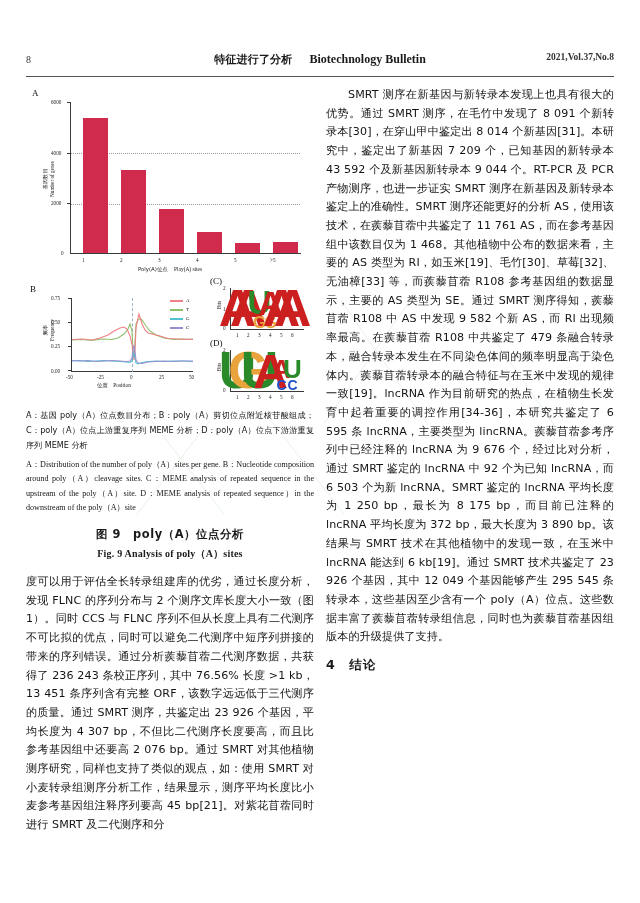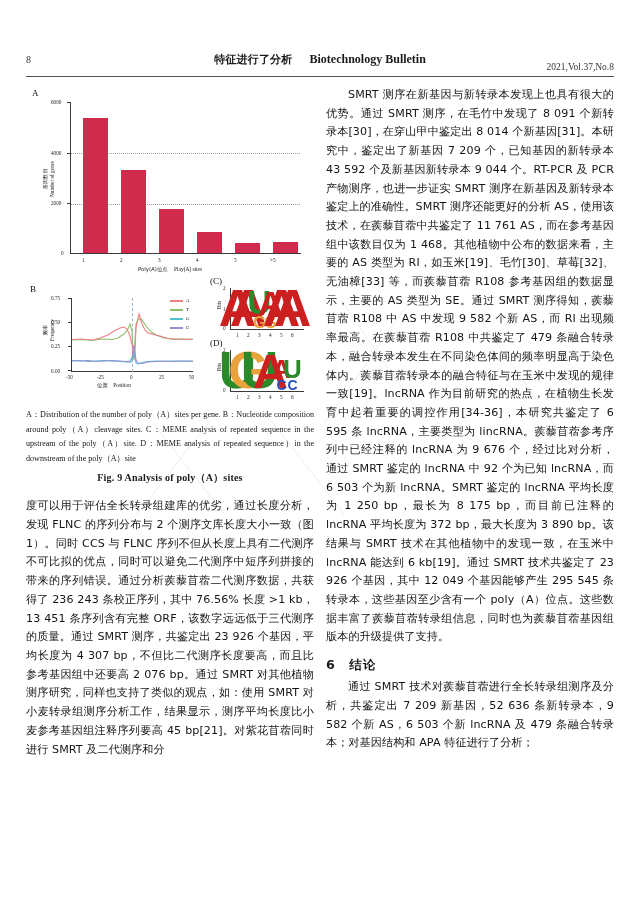--- a/index.html
+++ b/index.html
@@ -57,23 +57,24 @@
   }
   .header-en {
     font-family: "Liberation Serif", serif;
     font-weight: bold;
     font-size: 12px;
     margin-left: 17px;
   }
   .header-right {
     position: absolute;
     right: 0;
-    top: 12px;
+    top: 2px;
     font-size: 9.5px;
     color: #333;
+    font-weight: bold;
   }
   .header-rule {
     position: absolute;
     left: 26px;
     top: 76px;
     width: 588px;
     height: 0;
     border-top: 1.6px solid #555;
   }
 
@@ -496,26 +497,27 @@
           <div class="tick-text" style="left:34px; top:56px;">1</div>
           <div class="tick-text" style="left:45px; top:56px;">2</div>
           <div class="tick-text" style="left:56px; top:56px;">3</div>
           <div class="tick-text" style="left:67px; top:56px;">4</div>
           <div class="tick-text" style="left:78px; top:56px;">5</div>
           <div class="tick-text" style="left:89px; top:56px;">6</div>
         </div>
 
       </div>
 
+      <div class="fig-caption-cn">A：基因 poly（A）位点数目分布；B：poly（A）剪切位点附近核苷酸组成；C：poly（A）位点上游重复序列 MEME 分析；D：poly（A）位点下游游重复序列 MEME 分析</div>
       <div class="fig-caption-en">A：Distribution of the number of poly（A）sites per gene. B：Nucleotide composition around poly（A）cleavage sites. C：MEME analysis of repeated sequence in the upstream of the poly（A）site. D：MEME analysis of repeated sequence）in the downstream of the poly（A）site</div>
+      <div class="fig-title-cn">图 9　poly（A）位点分析</div>
       <div class="fig-title-en">Fig. 9    Analysis of poly（A）sites</div>
     </div>
 
     <p class="para" style="margin-top:12px;">度可以用于评估全长转录组建库的优劣，通过长度分析，发现 FLNC 的序列分布与 2 个测序文库长度大小一致（图 1）。同时 CCS 与 FLNC 序列不但从长度上具有二代测序不可比拟的优点，同时可以避免二代测序中短序列拼接的带来的序列错误。通过分析蒺藜苜蓿二代测序数据，共获得了 236 243 条校正序列，其中 76.56% 长度 &gt;1 kb，13 451 条序列含有完整 ORF，该数字远远低于三代测序的质量。通过 SMRT 测序，共鉴定出 23 926 个基因，平均长度为 4 307 bp，不但比二代测序长度要高，而且比参考基因组中还要高 2 076 bp。通过 SMRT 对其他植物测序研究，同样也支持了类似的观点，如：使用 SMRT 对小麦转录组测序分析工作，结果显示，测序平均长度比小麦参考基因组注释序列要高 45 bp[21]。对紫花苜蓿同时进行 SMRT 及二代测序和分</p>
   </div>
 
   <div class="col col-right">
     <p class="para indent">SMRT 测序在新基因与新转录本发现上也具有很大的优势。通过 SMRT 测序，在毛竹中发现了 8 091 个新转录本[30]，在穿山甲中鉴定出 8 014 个新基因[31]。本研究中，鉴定出了新基因 7 209 个，已知基因的新转录本 43 592 个及新基因新转录本 9 044 个。RT-PCR 及 PCR 产物测序，也进一步证实 SMRT 测序在新基因及新转录本鉴定上的准确性。SMRT 测序还能更好的分析 AS，使用该技术，在蒺藜苜蓿中共鉴定了 11 761 AS，而在参考基因组中该数目仅为 1 468。其他植物中公布的数据来看，主要的 AS 类型为 RI，如玉米[19]、毛竹[30]、草莓[32]、无油樟[33] 等，而蒺藜苜蓿 R108 参考基因组的数据显示，主要的 AS 类型为 SE。通过 SMRT 测序得知，蒺藜苜蓿 R108 中 AS 中发现 9 582 个新 AS，而 RI 出现频率最高。在蒺藜苜蓿 R108 中共鉴定了 479 条融合转录本，融合转录本发生在不同染色体间的频率明显高于染色体内。蒺藜苜蓿转录本的融合特征与在玉米中发现的规律一致[19]。lncRNA 作为目前研究的热点，在植物生长发育中起着重要的调控作用[34-36]，本研究共鉴定了 6 595 条 lncRNA，主要类型为 lincRNA。蒺藜苜蓿参考序列中已经注释的 lncRNA 为 9 676 个，经过比对分析，通过 SMRT 鉴定的 lncRNA 中 92 个为已知 lncRNA，而 6 503 个为新 lncRNA。SMRT 鉴定的 lncRNA 平均长度为 1 250 bp，最长为 8 175 bp，而目前已注释的 lncRNA 平均长度为 372 bp，最大长度为 3 890 bp。该结果与 SMRT 技术在其他植物中的发现一致，在玉米中 lncRNA 能达到 6 kb[19]。通过 SMRT 技术共鉴定了 23 926 个基因，其中 12 049 个基因能够产生 295 545 条转录本，这些基因至少含有一个 poly（A）位点。这些数据丰富了蒺藜苜蓿转录组信息，同时也为蒺藜苜蓿基因组版本的升级提供了支持。</p>
-    <div class="sec-head">6　结论</div>
-    <p class="para indent">通过 SMRT 技术对蒺藜苜蓿进行全长转录组测序及分析，共鉴定出 7 209 新基因，52 636 条新转录本，9 582 个新 AS，6 503 个新 lncRNA 及 479 条融合转录本；对基因结构和 APA 特征进行了分析；</p>
+    <div class="sec-head">4　结论</div>
   </div>
 
 </div>
 
 </body></html>

